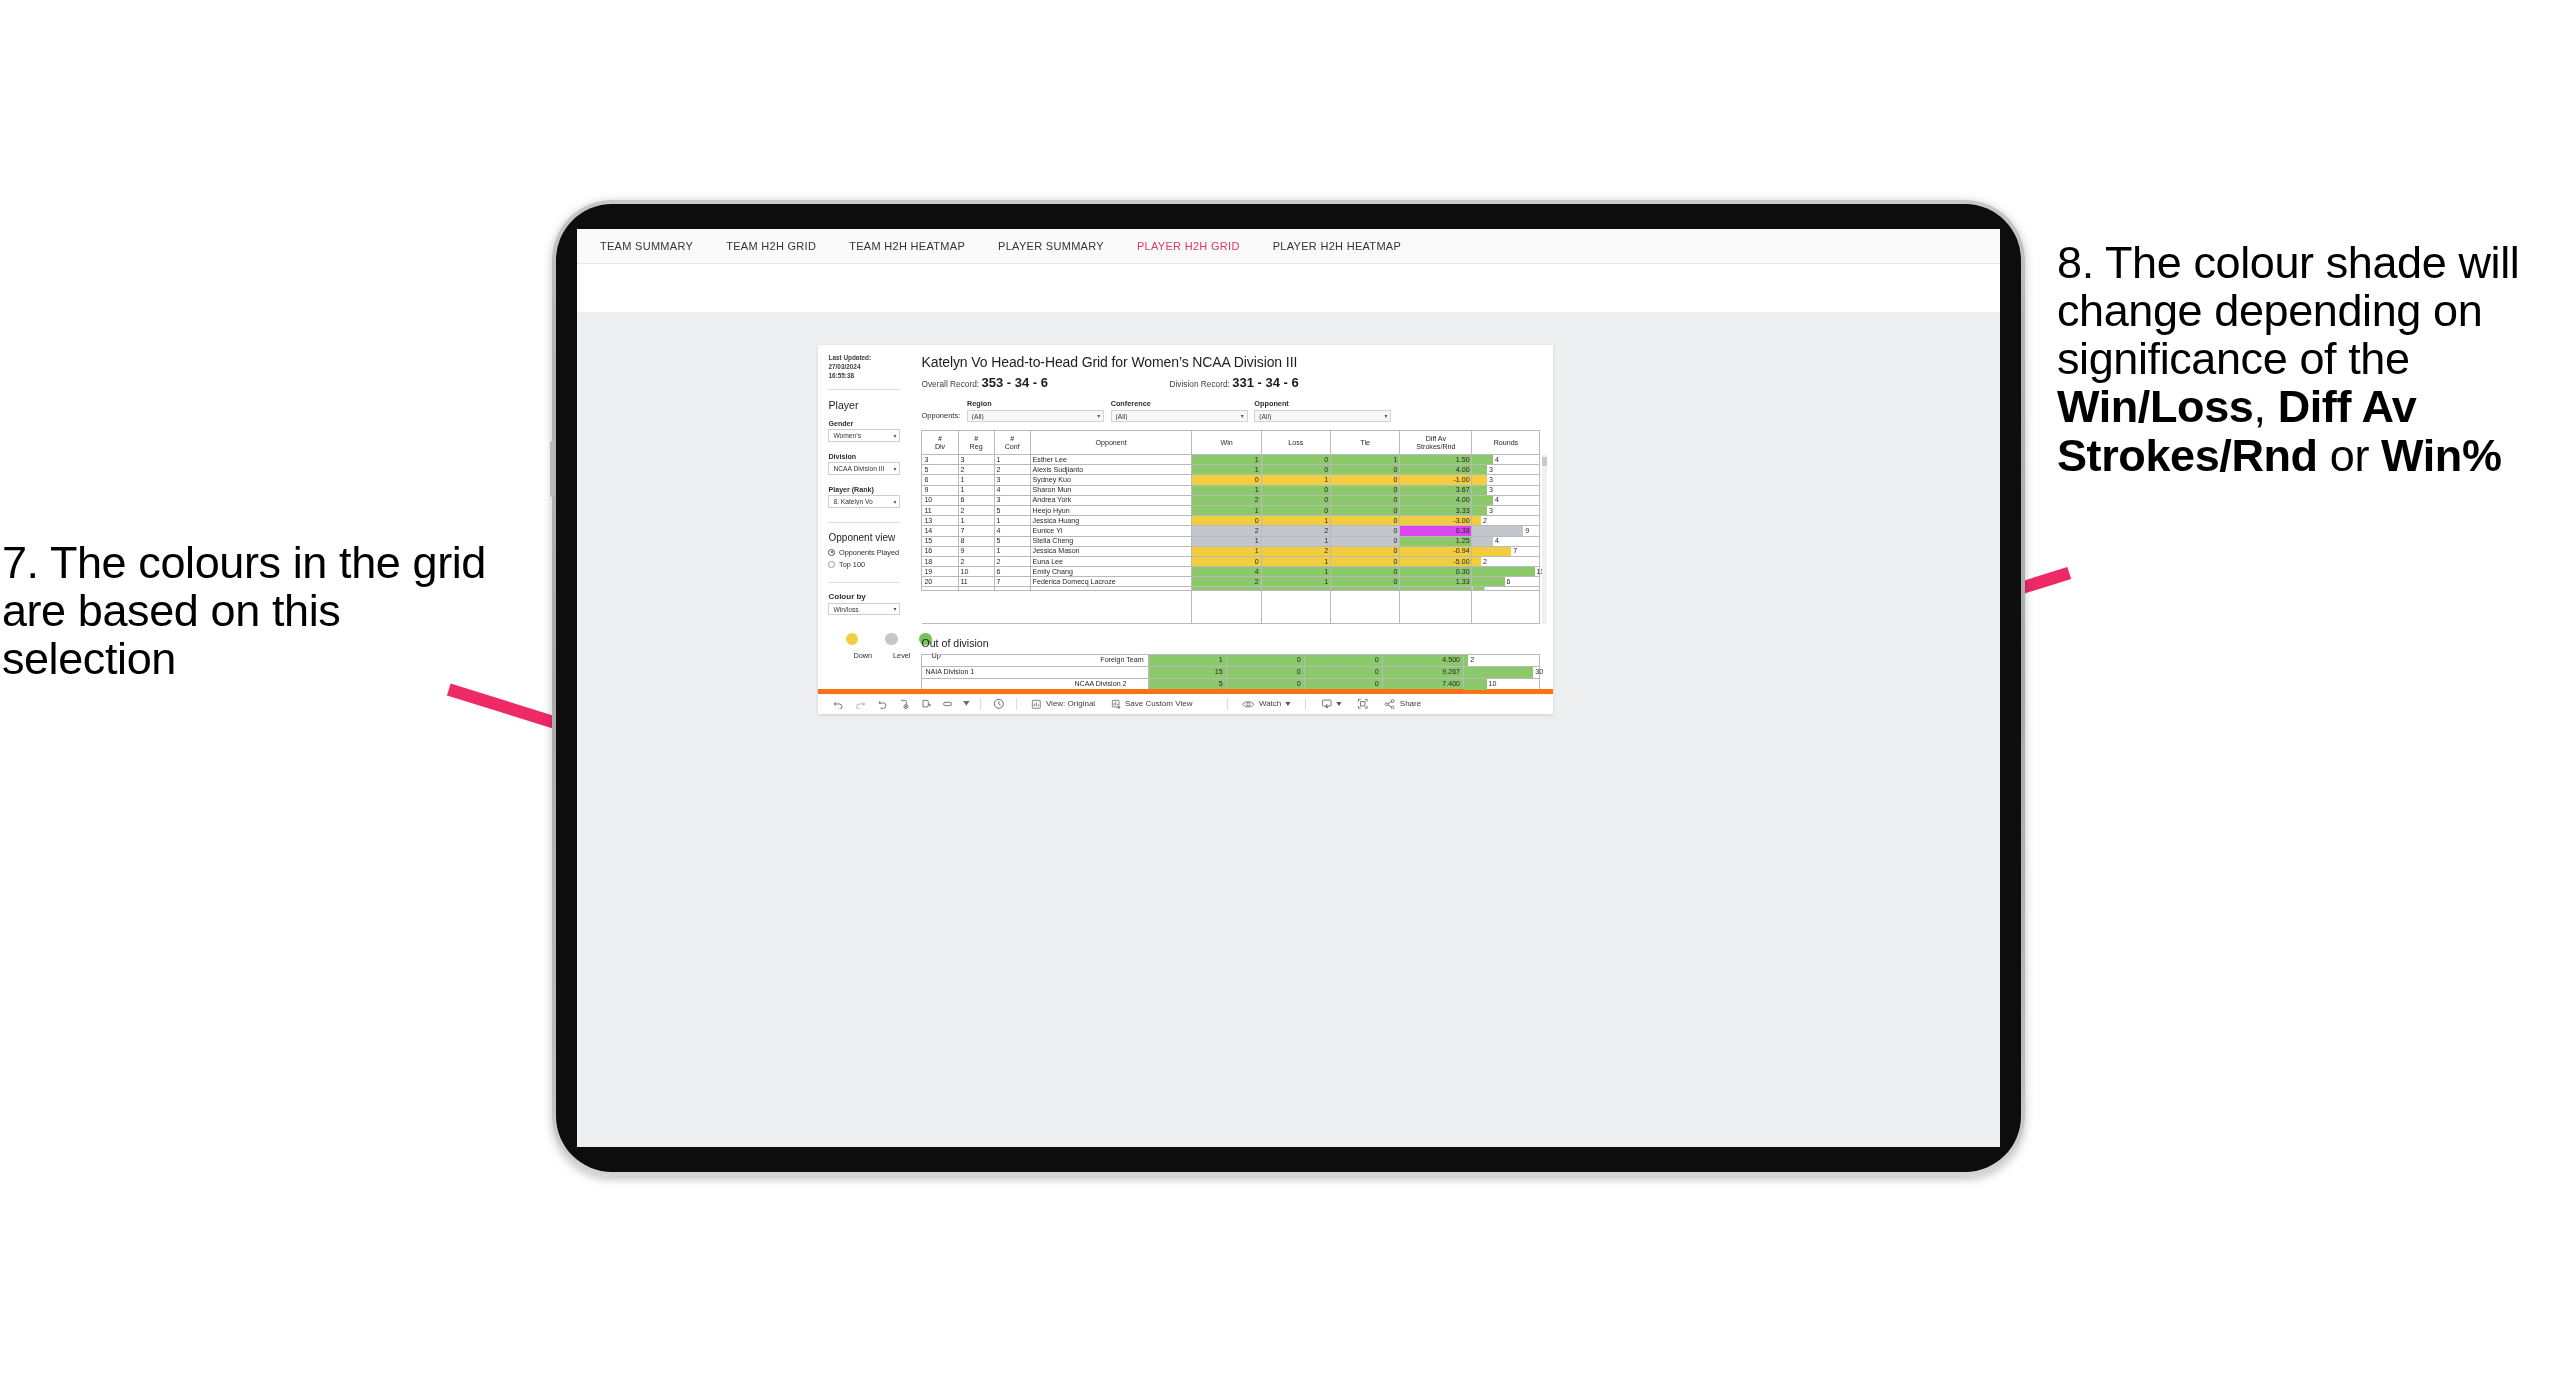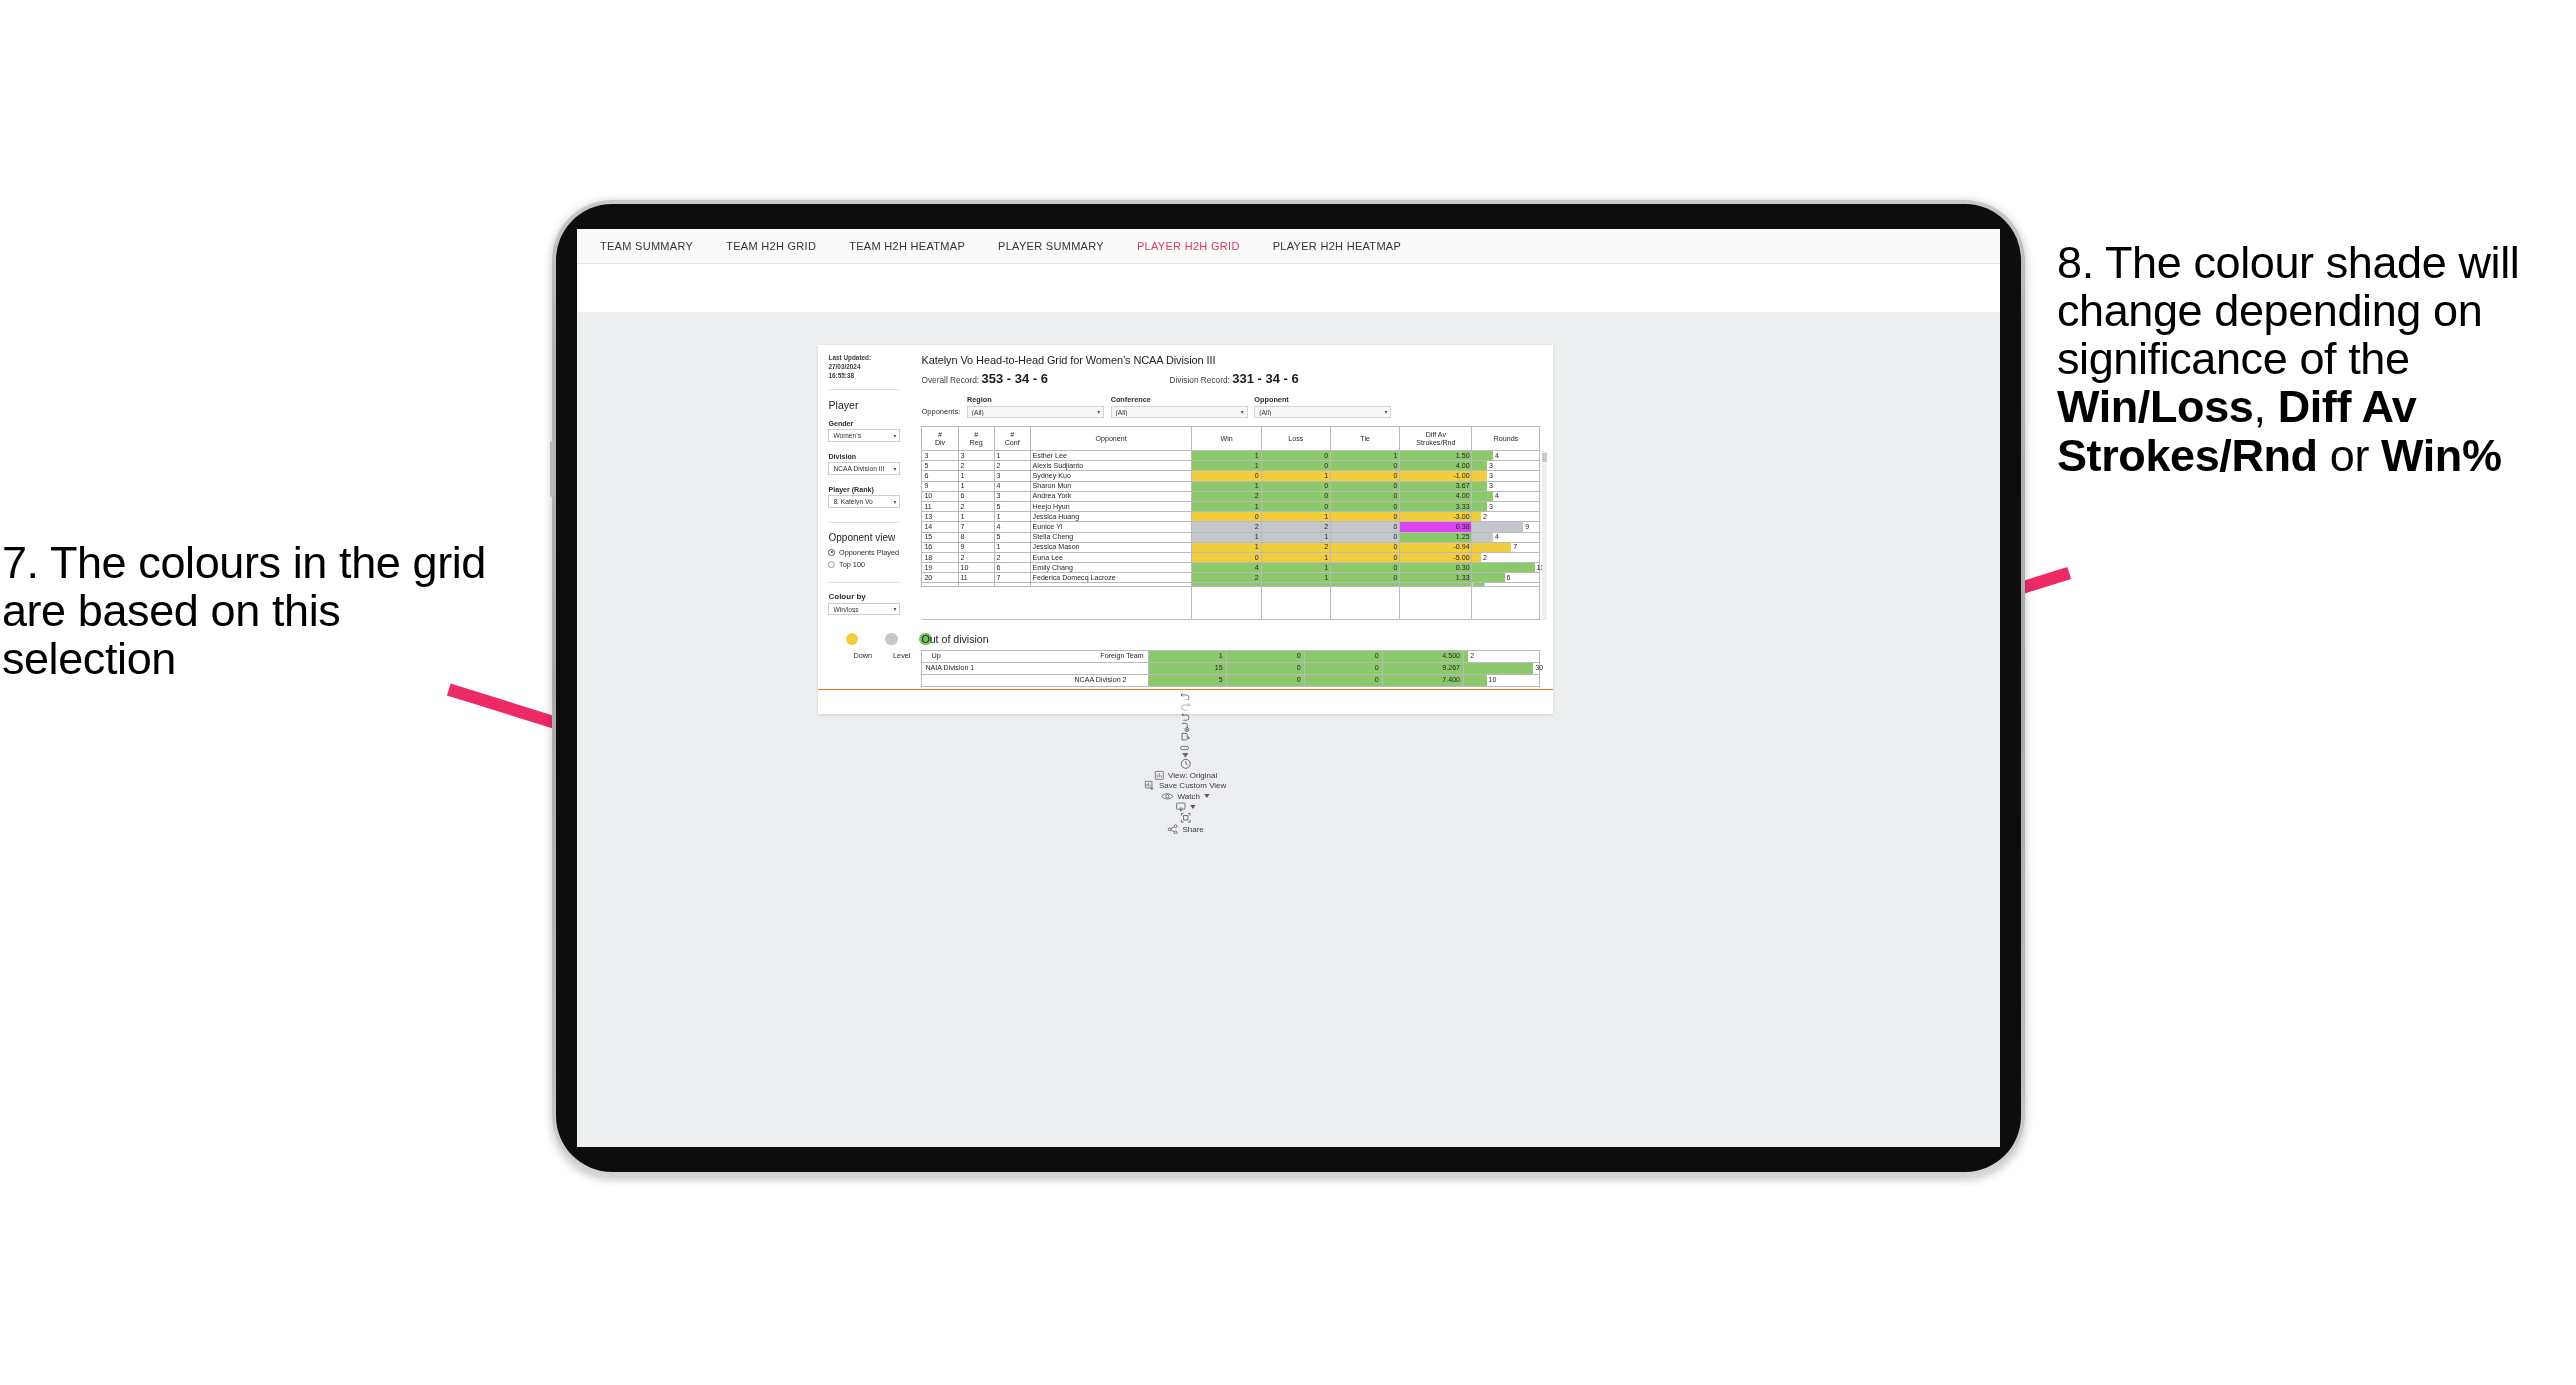--- a/index.html
+++ b/index.html
@@ -144,21 +144,21 @@
     border-radius:50%; background:#3a3a41;
   }
   .radio-lab { font-size: 7.3px; color: #2b2b32; }
   .legend { display: flex; justify-content: space-between; padding: 0 3.9px; margin-top: 17.3px; }
   .legend-col { display: flex; flex-direction: column; align-items: center; gap: 5.8px; }
   .dot { width: 12.5px; height: 12.5px; border-radius: 50%; }
   .legend-lab { font-size: 7.3px; color: #2c2c33; margin-left: 21px; }
 
   
   #main { flex: 1; padding: 9.6px 12.5px 0 10.6px; min-width: 0; display:flex; flex-direction:column; }
-  #viz-title { font-size: 11px; color: #1d1d24; letter-spacing: -0.1px; }
+  #viz-title { font-size: 14px; color: #1d1d24; letter-spacing: -0.1px; }
   #records { display: flex; margin-top: 4.8px; font-size: 8.3px; color: #3d3d44; }
   #records .rec-a { width: 248px; }
   #records b { color: #1b1b22; font-size: 13px; }
   #filters { display: flex; align-items: flex-end; margin-top: 8.7px; gap: 6.7px; }
   #opp-lab { font-size: 7.5px; color: #2c2c33; padding-bottom: 1.9px; }
   .filt { width: 137px; }
   .filt .field-lab { font-size: 7.3px; margin-bottom: 1.9px; font-weight: 600;}
   .filt .ddl { margin-bottom: 0; background: #f7f7f8; border-color: #d2d2d7; height: 12.5px;}
 
   
@@ -183,23 +183,23 @@
   tr.blank td { height: 33px; background: #fff; }
 
   
   #ood-title { margin-top: 12.5px; font-size: 10.6px; color: #1d1d24; }
   #ood-wrap { margin-top: 4.8px; }
   table.ood { border-collapse: collapse; width: 100%; table-layout: fixed; }
   table.ood td { border: 1px solid #b9b9be; font-size: 7.1px; color: #26262d; height: 12px; padding: 0 2.9px; }
 
   
   #toolbar {
-    height: 25px; border-top: 1px solid #f97316; background: #fff;
+    height: 25px; border-top: 5px solid #f97316; background: #fff;
     display: flex; align-items: center; padding: 0 9.6px; gap: 0px;
-    font-size: 8px; color: #3b3b42; flex-direction: column;
+    font-size: 8px; color: #3b3b42;
   }
   .tb-ico { width: 22px; display:flex; align-items:center; justify-content:center; color:#4b4b53; cursor:pointer;}
   .tb-div { width: 1px; height: 11.6px; background: #dcdce0; margin: 0 6.7px; }
   .tb-btn { display:flex; align-items:center; gap:3.9px; padding: 0 7.7px; cursor:pointer; white-space: nowrap;}
   svg { display: block; }
 </style>
 </head>
 <body>
 
 <div id="stage">

